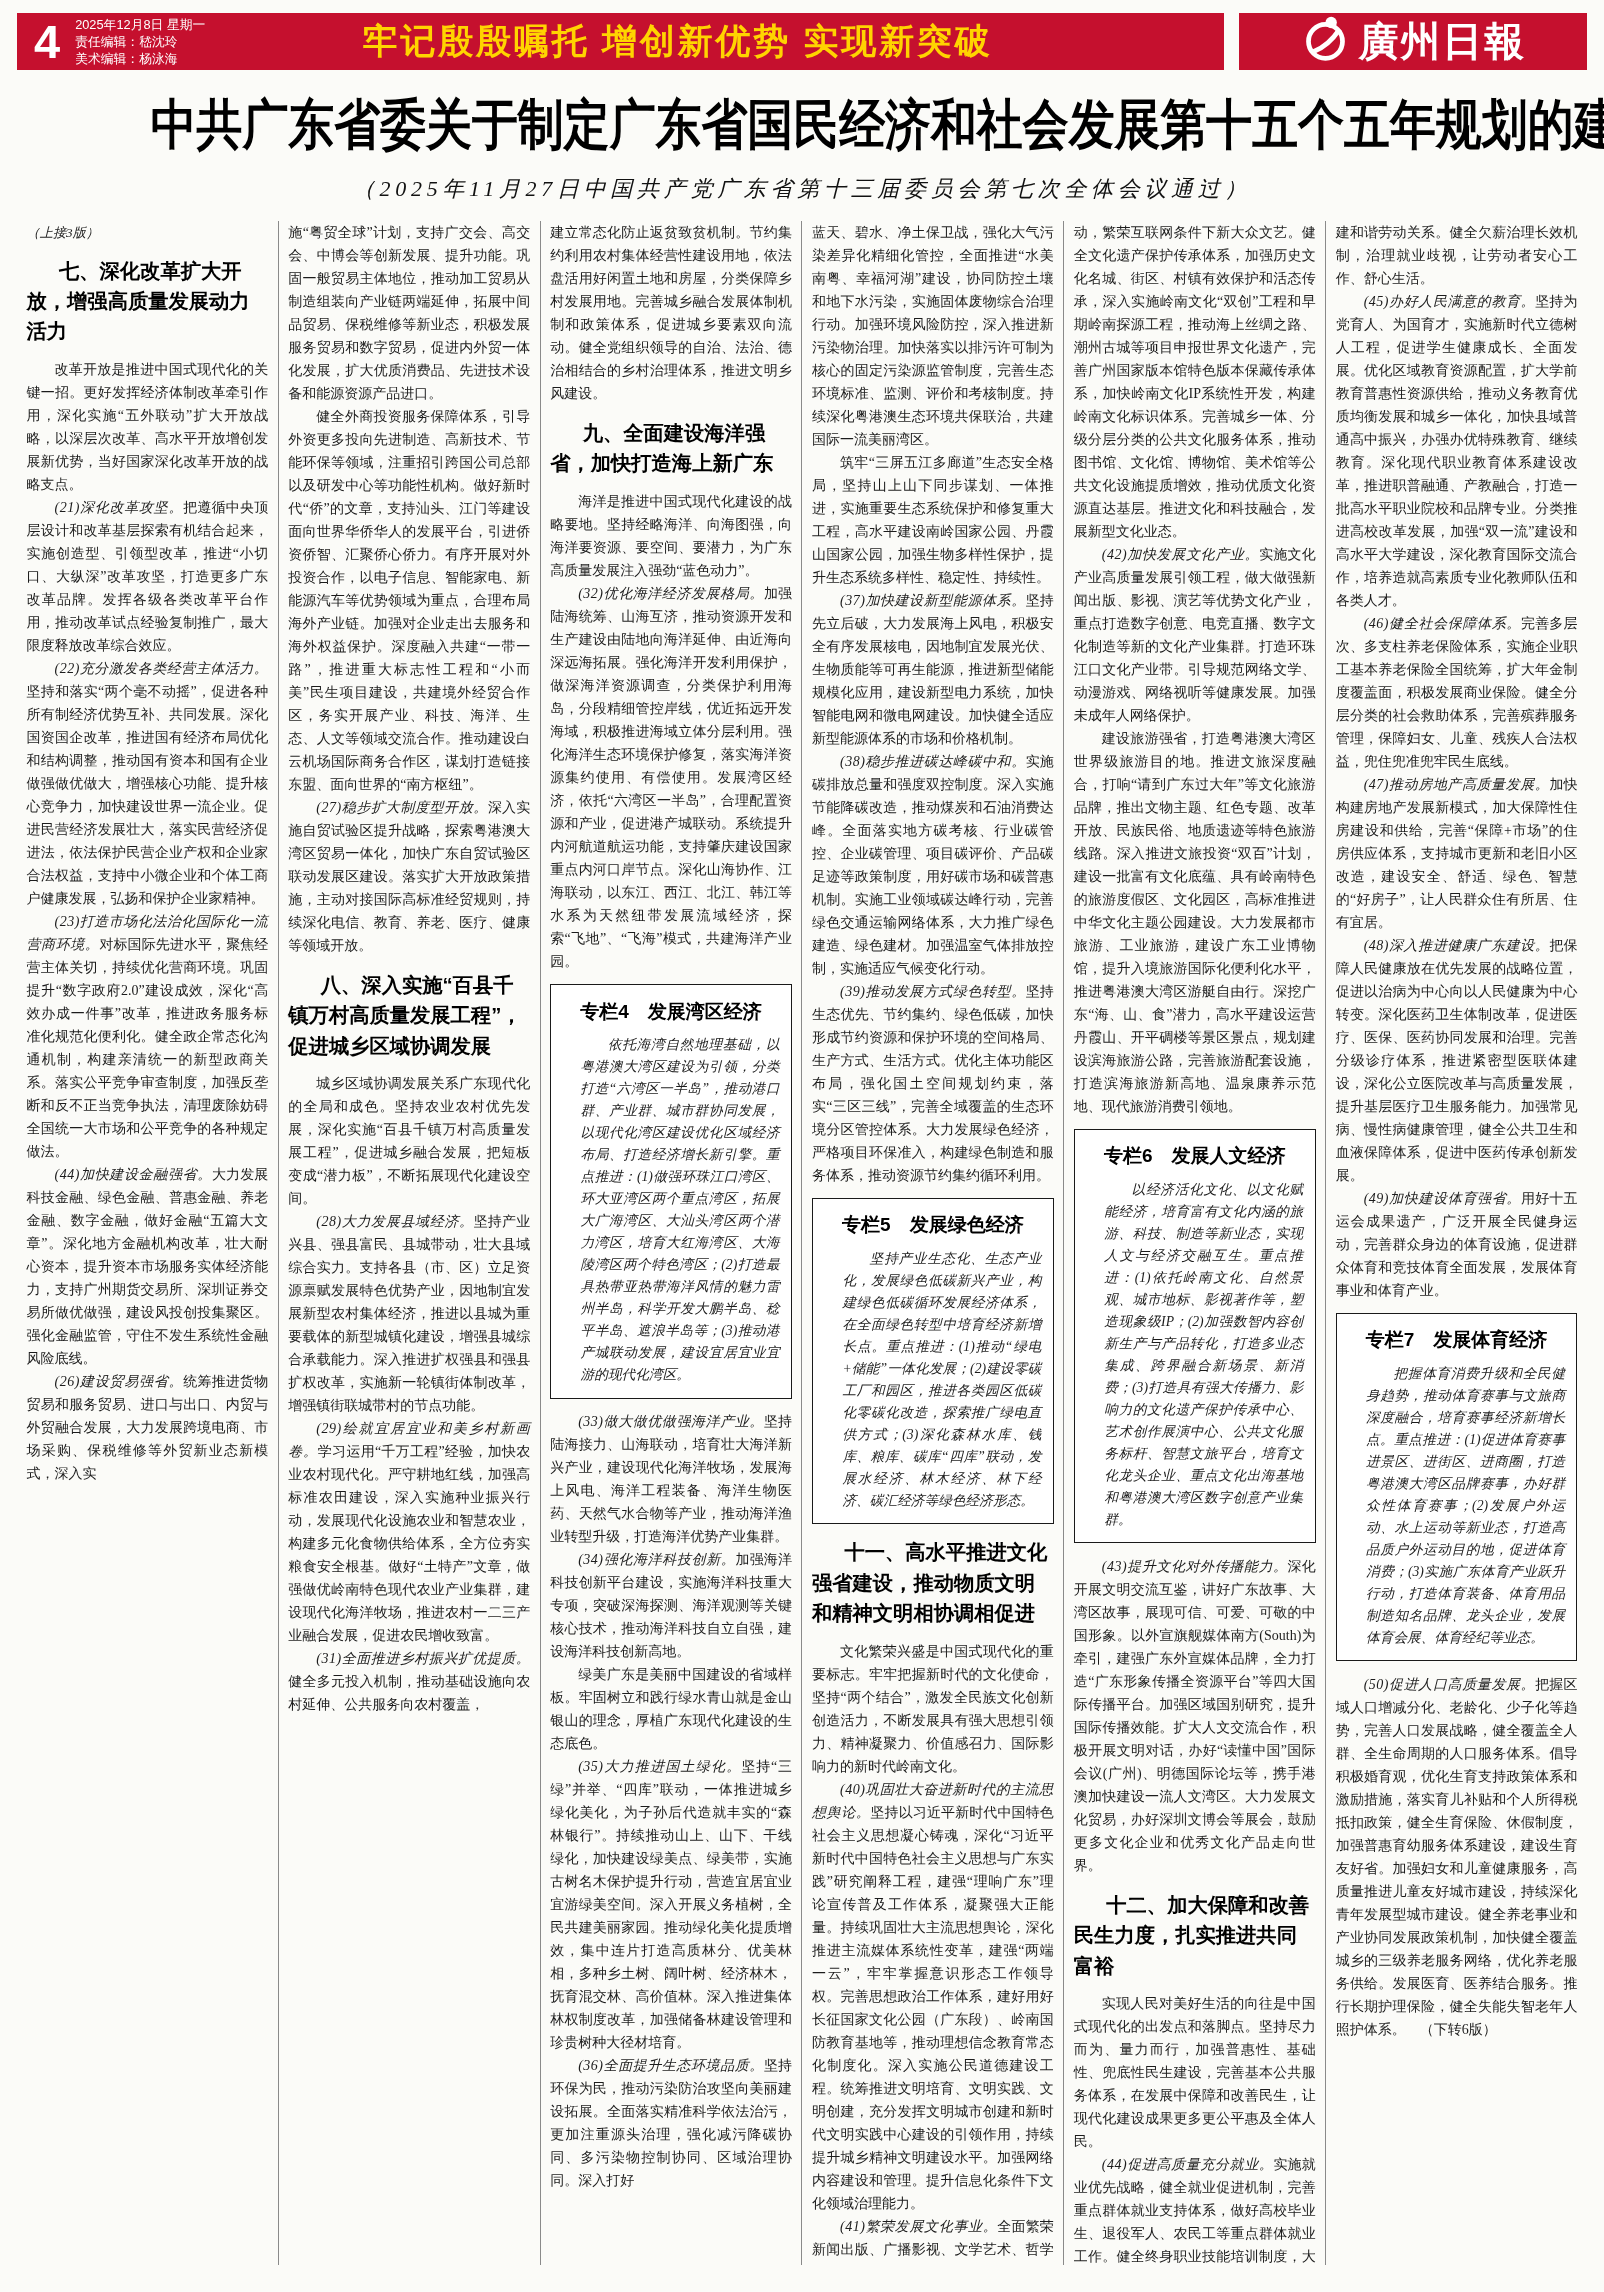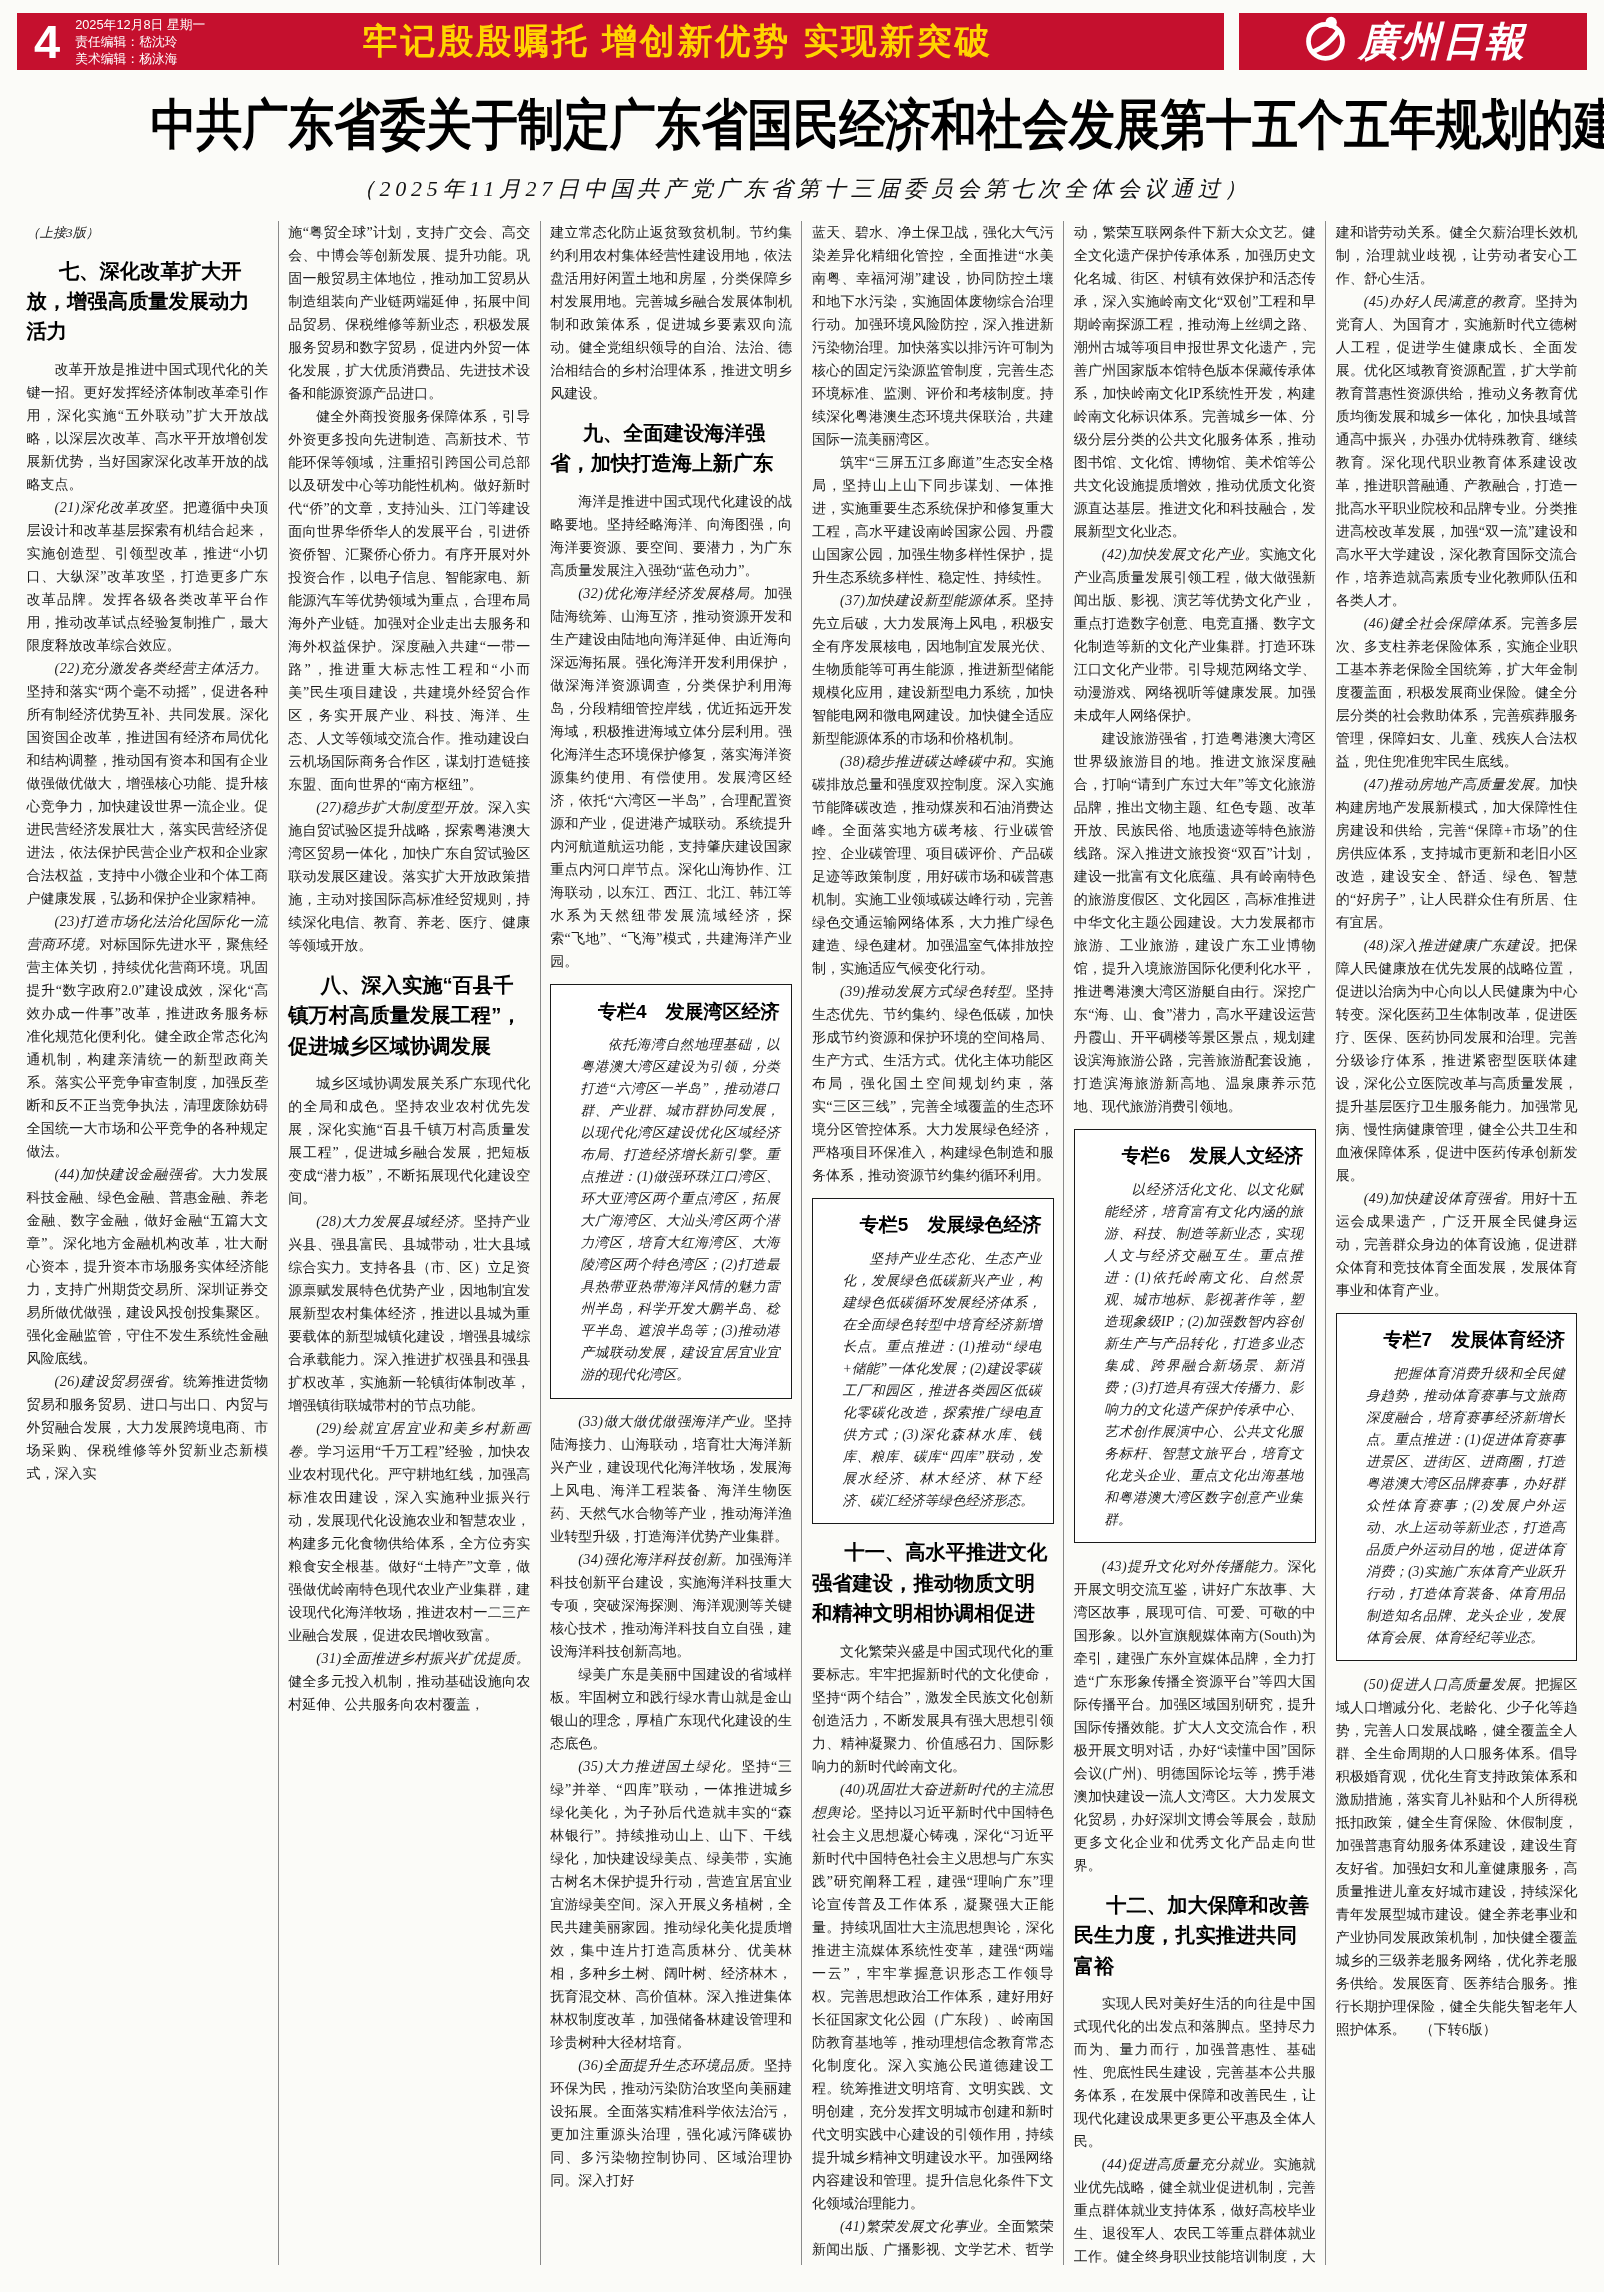--- a/index.html
+++ b/index.html
@@ -8,38 +8,38 @@
   .page{ width:1604px; height:2292px; padding:13.2px 17px 9.5px; }
 
   
   .masthead{ display:flex; height:57px; }
   .mh-main{ flex:1; background:var(--red); display:flex; align-items:center; color:#fff; padding:0 17px; }
   .page-num{ font-family:"Liberation Sans",sans-serif; font-size:47px; font-weight:bold; line-height:1; margin-right:15px; }
   .mh-meta{ font-family:"Liberation Sans",sans-serif; font-size:12.8px; line-height:1.35; white-space:nowrap; }
   .slogan{ flex:1; text-align:center; font-family:"Liberation Sans",sans-serif; font-weight:bold; font-size:35px; color:var(--yellow); letter-spacing:2.8px; white-space:nowrap; padding-right:57px;}
   .mh-logo{ width:348px; margin-left:15px; background:var(--red); display:flex; align-items:center; justify-content:center; }
   .logo-row{ display:flex; align-items:center; gap:7.6px;}
-  .logo-text{ color:#fff; font-size:40px; font-weight:bold; font-style:italic; letter-spacing:1.9px; font-family:"Liberation Serif",serif; }
+  .logo-text{ color:#fff; font-size:40px; font-weight:bold; letter-spacing:1.9px; font-family:"Liberation Serif",serif; }
 
   
   .headline-wrap{ text-align:center; padding-top:19px; }
   h1.headline{ font-family:"Liberation Sans","DejaVu Sans",sans-serif; font-weight:900; font-size:54px; white-space:nowrap; display:inline-block; transform:scaleX(.85); transform-origin:center; letter-spacing:0px; color:#000; }
   .subhead{ margin-top:11.4px; font-size:22px; letter-spacing:4.7px; color:#111; font-style:italic; }
 
   
   .columns{ display:flex; margin-top:17px; height:2044px; }
   .col{ flex:1; padding:0 9.5px; overflow:hidden; height:100%; }
   .col + .col{ border-left:0.9px solid #8a8a8a; }
   .note{ font-size:13.2px; font-style:italic; margin:3.8px 0 9.5px; }
   p.bp{ font-size:14px; line-height:23px; text-align:justify; text-indent:2em; }
   p.bp.cont{ text-indent:0; }
   span.lead{ font-style:italic; letter-spacing:0.5px; }
   h2.sec{ font-family:"Liberation Sans","DejaVu Sans",sans-serif; font-weight:900; font-size:20.3px; line-height:1.5; margin:13.2px 0 11.4px; text-indent:1.6em; color:#000;}
   .box{ border:1.9px solid #1a1a1a; margin:11.4px 0; padding:9.5px 11.4px 11.4px; background:#fff; }
-  .box-title{ text-align:right; font-family:"Liberation Sans","DejaVu Sans",sans-serif; font-weight:900; font-size:19px; margin:3.8px 0 9.5px; color:#000;}
+  .box-title{ text-align:center; font-family:"Liberation Sans","DejaVu Sans",sans-serif; font-weight:900; font-size:19px; margin:3.8px 0 9.5px; color:#000;}
   .box-body{ font-size:13.7px; line-height:22px; text-align:justify; text-indent:2em; font-style:italic;margin-left:18px; }
 </style>
 </head>
 <body>
 
 <div class="page">
 
   <header class="masthead">
     <div class="mh-main">
       <div class="page-num">4</div>

